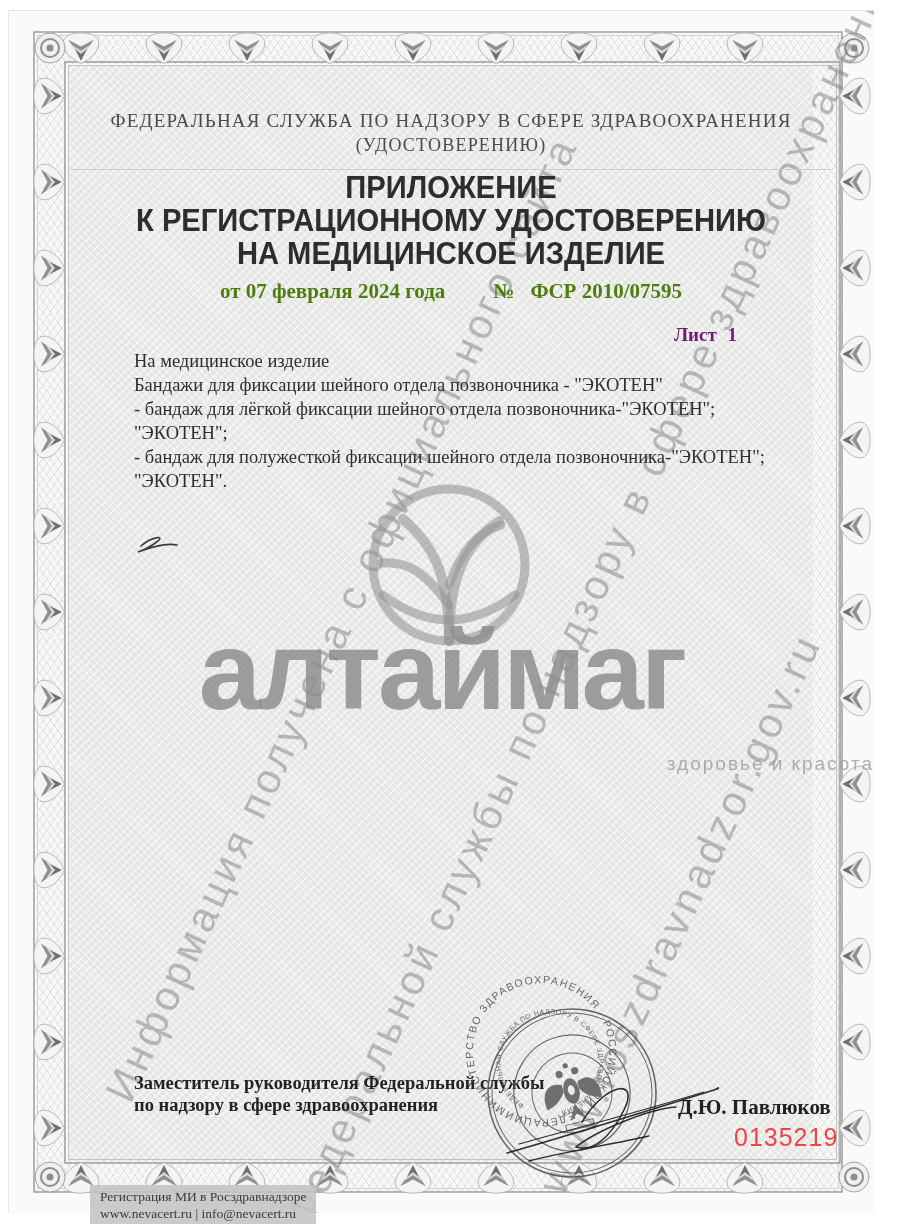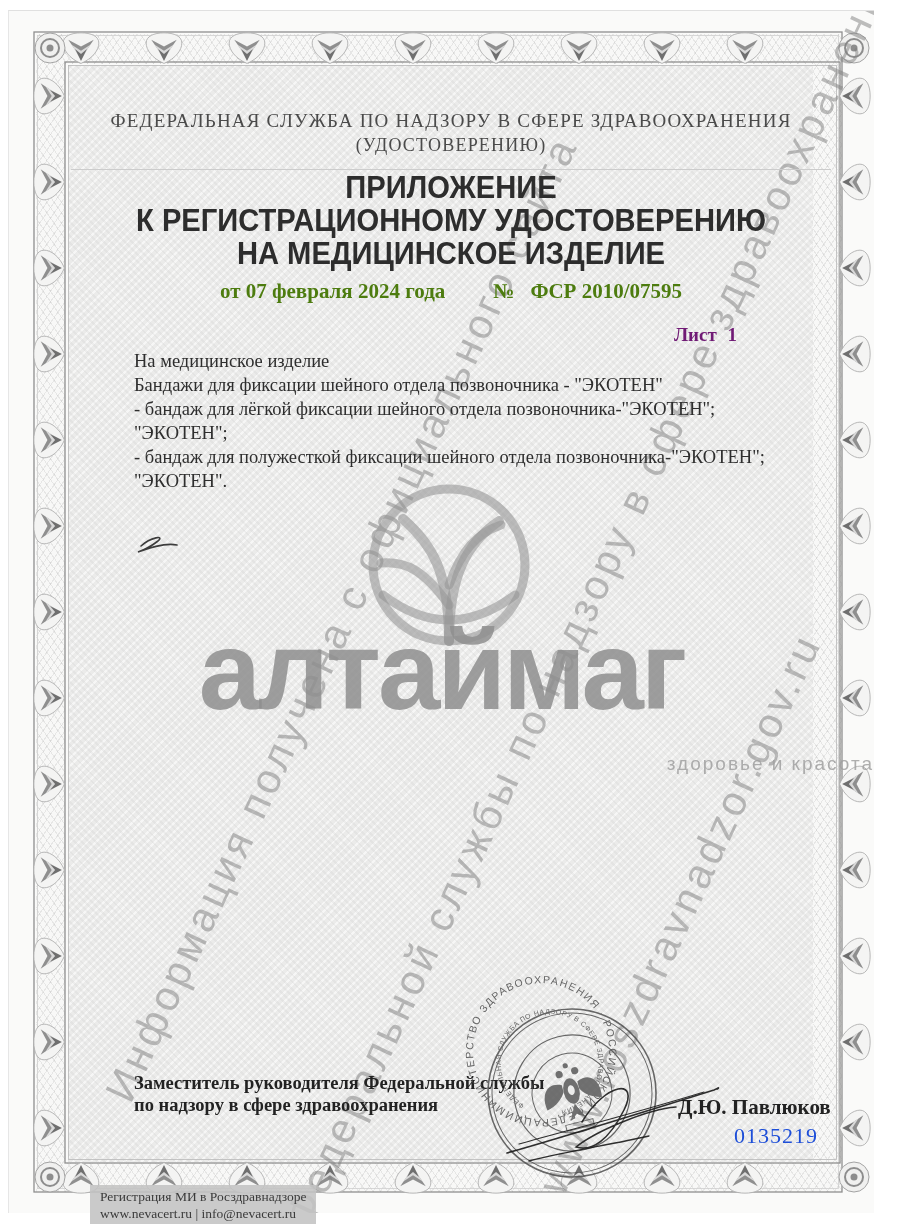--- a/index.html
+++ b/index.html
@@ -55,21 +55,21 @@
     color:#701a75;word-spacing:6px;margin-left:20px;}
   .body-block{position:absolute;z-index:4;left:125px;top:338px;width:720px;
     font-size:18.5px;line-height:24px;color:#2e2e2e;}
   .b{font-weight:normal;}
   .zmark-svg{position:absolute;z-index:5;left:126px;top:522px;}
   .signer{position:absolute;z-index:4;left:125px;font-weight:bold;font-size:18.5px;color:#222;}
   .signer-1{top:1062px;}
   .signer-2{top:1084px;}
   .signer-name{position:absolute;z-index:4;left:669px;top:1084px;font-weight:bold;font-size:21px;color:#222;}
   .blank-number{position:absolute;z-index:4;left:725px;top:1112px;
-    font-family:Liberation Serif, serif;font-size:22px;letter-spacing:1px;color:#1d4ed8;}
+    font-family:Liberation Sans, sans-serif;font-size:25px;letter-spacing:1px;color:#ef4444;}
   .stamp-svg{position:absolute;z-index:6;left:395px;top:905px;}
   
   .footer-box{position:absolute;z-index:10;left:90px;top:1185px;background:rgba(195,195,195,0.88);
     padding:3px 10px 5px 10px;font-size:13.5px;line-height:17px;color:#3a3a3a;}
 </style>
 </head>
 <body>
 
 <div class="page">
   <div class="paper">

